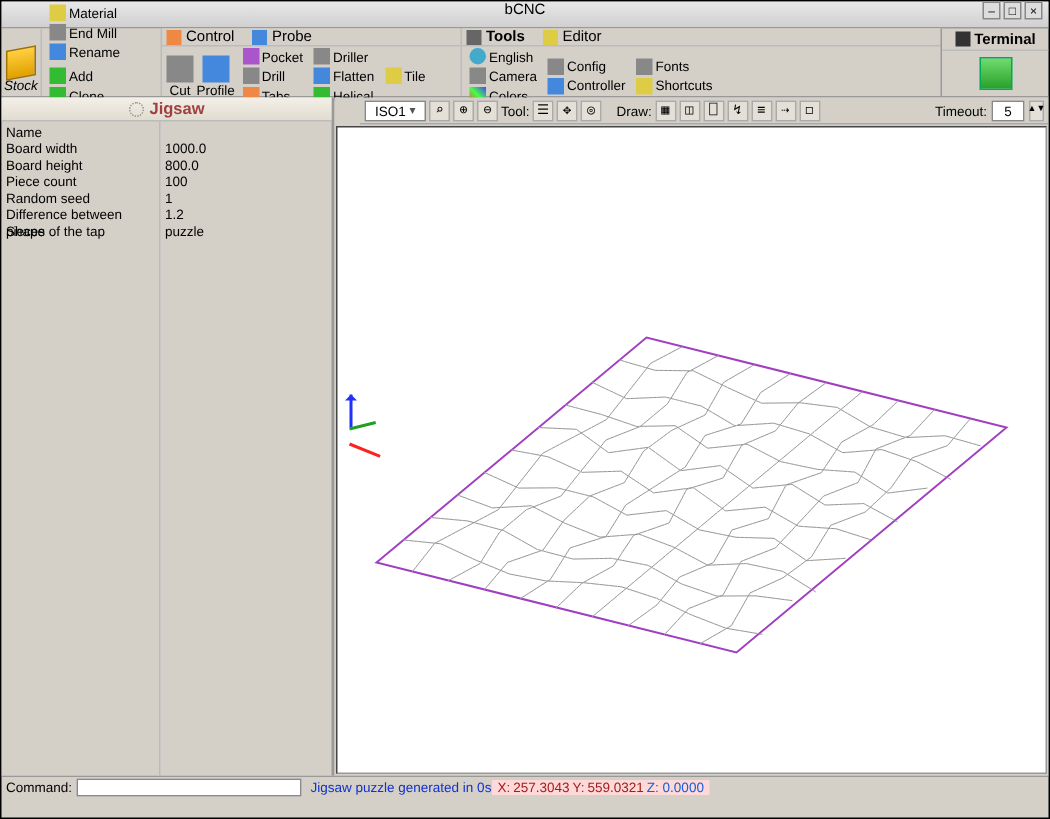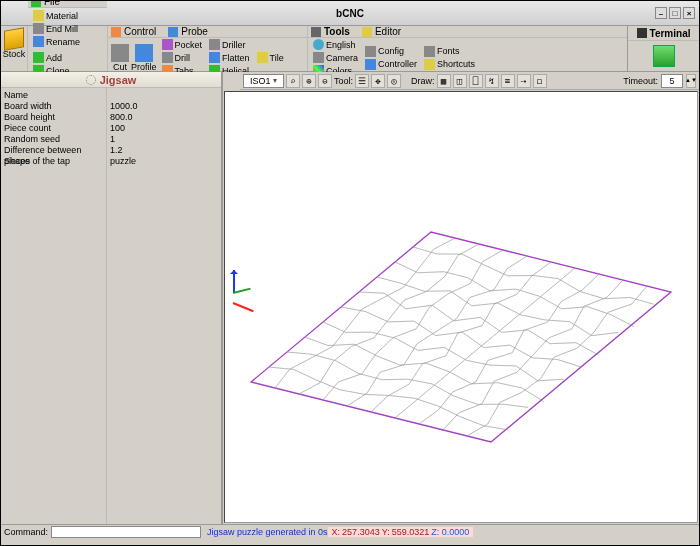--- a/index.html
+++ b/index.html
@@ -1,24 +1,24 @@
 <!DOCTYPE html>
 <html><head>
 <meta charset="utf-8">
 <style>
   * { box-sizing: border-box; margin: 0; padding: 0; font-family: Arial, sans-serif; }
   body { width: 700px; height: 546px; background: #d4d0c8; font-size: 10px; overflow: hidden; border: 1px solid #000; }
 
-  .titlebar { height: 18px; background: linear-gradient(#e8e8e8, #d0d0d0); display: flex; align-items: center; padding: 12px 4px; border-bottom: 1px solid #999; font-weight: bold; }
+  .titlebar { height: 18px; background: linear-gradient(#e8e8e8, #d0d0d0); display: flex; align-items: flex-start; padding: 0 4px; border-bottom: 1px solid #999; }
   .titlebar .spacer { flex: 1; }
   .titlebar .title { position: absolute; left: 0; right: 0; text-align: center; font-size: 10px; }
   .titlebar .wbtn { width: 12px; height: 12px; border: 1px solid #888; margin-left: 2px; display: flex; align-items: center; justify-content: center; font-size: 8px; background: #ddd; }
 
   .upper { height: 46px; display: flex; border-bottom: 1px solid #999; }
-  .stock-col { width: 26px; background: #d4d0c8; display: flex; flex-direction: column; align-items: center; justify-content: flex-end; padding-bottom: 12px; }
+  .stock-col { width: 26px; background: #d4d0c8; display: flex; flex-direction: column; align-items: center; justify-content: flex-end; padding-bottom: 2px; font-style: italic; }
   .stock-col .box { width: 20px; height: 20px; background: linear-gradient(#ffd040, #e0a000); border: 1px solid #a07000; margin-top: 3px; transform: skewY(-10deg); }
   .stock-col .lbl { font-size: 9px; }
 
   .midcol { background: #d4d0c8; border-left: 1px solid #bbb; display: flex; flex-direction: column; }
   .tabrow { height: 15px; display: flex; align-items: center; padding: 0 3px; gap: 12px; border-bottom: 1px solid #bbb; background: #d4d0c8; }
   .tabrow .tab { display: flex; align-items: center; gap: 3px; font-size: 10px; }
   .tabrow .tab.active { font-weight: bold; }
   .toolrow { flex: 1; display: flex; align-items: center; padding: 0 3px; gap: 3px; }
   .tbtn { display: flex; align-items: center; gap: 2px; font-size: 9px; padding: 1px 2px; }
   .tbtn .ic { width: 11px; height: 11px; }

